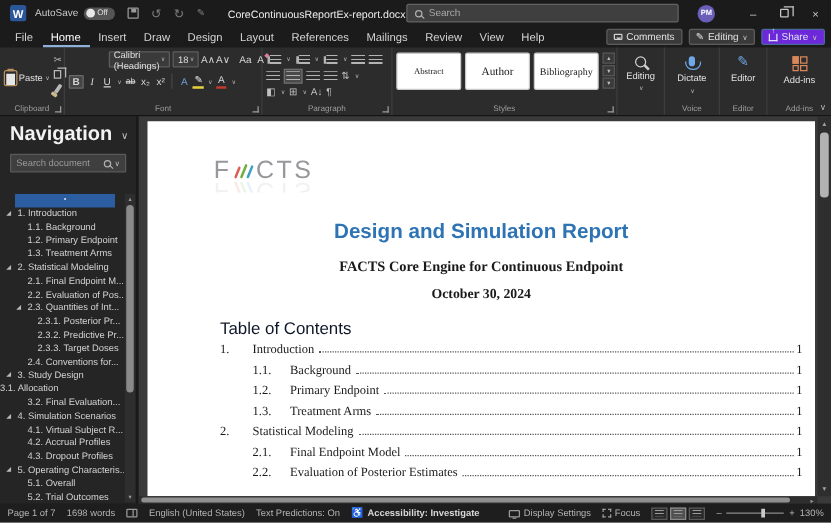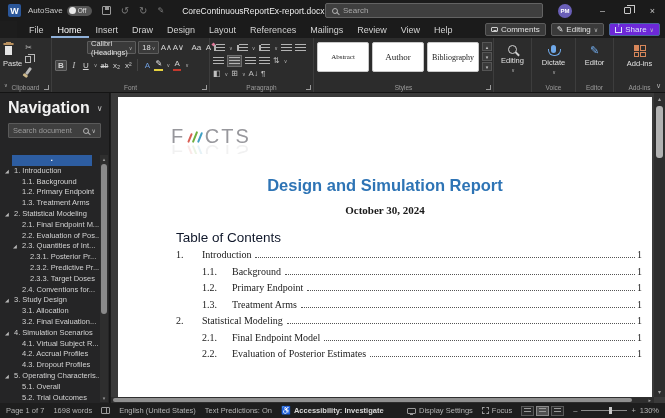--- a/index.html
+++ b/index.html
@@ -25,21 +25,21 @@
   .mag { width:6px; height:6px; border:1px solid #b0b0b0; border-radius:50%; position:relative; display:inline-block; flex:none; }
   .mag::after { content:""; position:absolute; width:4px; height:1px; background:#b0b0b0; right:-3px; bottom:-1px; transform:rotate(45deg); }
   .tb-search .ph { font-size:8px; color:#a8a8a8; }
   .tb-right { position:absolute; right:0; top:0; height:21px; display:flex; align-items:center; }
   .avatar { width:14px; height:14px; border-radius:50%; background:#6a5fb8; color:#fff; font-size:6px; font-weight:bold; display:flex; align-items:center; justify-content:center; margin-right:18px; }
   .winctl { width:25px; height:21px; display:flex; align-items:center; justify-content:center; font-size:9px; color:#c8c8c8; }
   .rs { width:7px; height:7px; border:1px solid #c8c8c8; border-radius:1px; position:relative; display:inline-block; }
   .rs::before { content:""; position:absolute; top:-3px; left:2px; width:7px; height:7px; border:1px solid #c8c8c8; border-left:none; border-bottom:none; }
 
   
-  #menubar { position:absolute; top:21px; left:17px; right:0; height:17px; background:#1b1b1b; display:flex; align-items:center; padding:0 5px; }
+  #menubar { position:absolute; top:21px; left:0; right:0; height:17px; background:#1b1b1b; display:flex; align-items:center; padding:0 5px; }
   #menu-tabs { display:flex; height:100%; align-items:center; }
   .mtab { font-size:9px; color:#d2d2d2; padding:0 7px; height:100%; display:flex; align-items:center; }
   .mtab.active { color:#ffffff; box-shadow: inset 0 -2px 0 #8fb0d8; }
   .mb-right { margin-left:auto; display:flex; gap:5px; align-items:center; }
   .mb-btn { height:13px; background:#3a3a3a; border:1px solid #5c5c5c; border-radius:2px; display:flex; align-items:center; gap:3px; padding:0 5px; font-size:8px; color:#e2e2e2; }
   .mb-btn.share { background:#6d28d9; border-color:#49689c; color:#dce7f8; }
   .cm-ic { width:7px; height:5px; border:1px solid #cfcfcf; border-radius:1px; position:relative; display:inline-block; }
   .cm-ic::after { content:""; position:absolute; left:1px; bottom:-3px; border:2px solid transparent; border-top-color:#cfcfcf; }
   .pen-ic { font-size:8px; color:#e2e2e2; }
   .share-ic { width:7px; height:6px; border:1px solid #dce7f8; border-top:none; position:relative; display:inline-block; }
@@ -49,21 +49,21 @@
   #ribbon { position:absolute; top:38px; left:0; right:0; height:55px; background:#2c2c2c; border-bottom:1px solid #141414; display:flex; }
   .rgroup { position:relative; border-right:1px solid #3d3d3d; padding:3px 3px 11px 3px; flex:none; }
   .rg-label { position:absolute; bottom:1px; left:0; right:0; text-align:center; font-size:6.5px; color:#9c9c9c; }
   .rg-launcher { position:absolute; bottom:2px; right:2px; width:5px; height:5px; border-right:1px solid #9c9c9c; border-bottom:1px solid #9c9c9c; }
   .rbtn { font-size:8px; color:#d4d4d4; display:inline-flex; align-items:center; justify-content:center; min-width:10px; height:11px; }
   .chev2 { font-size:5px; color:#b0b0b0; margin-left:1px; }
   .vsep { width:1px; background:#444; height:12px; margin:0 2px; align-self:center; }
 
   
   .g-clip { width:52px; display:flex; gap:3px; }
-  .paste-big { display:flex; flex-direction:column; align-items:flex-start; gap:14px; padding-top:2px; }
+  .paste-big { display:flex; flex-direction:row; align-items:center; gap:1px; padding-top:2px; }
   .clipb { width:11px; height:13px; border:1px solid #b9915f; border-radius:2px; position:relative; }
   .clipb::before { content:""; position:absolute; top:-2px; left:2px; width:5px; height:2px; background:#b9915f; }
   .clipb::after { content:""; position:absolute; top:2px; left:1px; width:7px; height:9px; background:#e6e6e6; }
   .paste-lbl { font-size:7.5px; color:#e0e0e0; }
   .clip-col { display:flex; flex-direction:column; gap:4px; padding-top:3px; }
   .sciss { font-size:8px; color:#b8b8b8; line-height:8px; }
   .copy-ic { width:6px; height:7px; border:1px solid #b8b8b8; position:relative; display:inline-block; }
   .copy-ic::before { content:""; position:absolute; top:-3px; left:2px; width:6px; height:7px; border:1px solid #b8b8b8; border-left:none; border-bottom:none; }
   .brush-ic { width:3px; height:8px; background:#b8b8b8; transform:rotate(35deg); border-radius:1px; position:relative; display:inline-block; margin-left:2px; }
   .brush-ic::after { content:""; position:absolute; bottom:-3px; left:-1px; width:5px; height:3px; background:#cdb88a; border-radius:1px; }
@@ -425,21 +425,21 @@
       <div class="nav-row" style="padding-left: 22px;"><span class="nav-label">1.3. Treatment Arms</span></div>
       <div class="nav-row" style="padding-left: 14px;"><span class="tri" style="left: 5px;">◢</span><span class="nav-label">2. Statistical Modeling</span></div>
       <div class="nav-row" style="padding-left: 22px;"><span class="nav-label">2.1. Final Endpoint M...</span></div>
       <div class="nav-row" style="padding-left: 22px;"><span class="nav-label">2.2. Evaluation of Pos...</span></div>
       <div class="nav-row" style="padding-left: 22px;"><span class="tri" style="left: 13px;">◢</span><span class="nav-label">2.3. Quantities of Int...</span></div>
       <div class="nav-row" style="padding-left: 30px;"><span class="nav-label">2.3.1. Posterior Pr...</span></div>
       <div class="nav-row" style="padding-left: 30px;"><span class="nav-label">2.3.2. Predictive Pr...</span></div>
       <div class="nav-row" style="padding-left: 30px;"><span class="nav-label">2.3.3. Target Doses</span></div>
       <div class="nav-row" style="padding-left: 22px;"><span class="nav-label">2.4. Conventions for...</span></div>
       <div class="nav-row" style="padding-left: 14px;"><span class="tri" style="left: 5px;">◢</span><span class="nav-label">3. Study Design</span></div>
-      <div class="nav-row" style="padding-left: 22px;"><span class="nav-label">3.1. Allocation</span></div>
+      <div class="nav-row" style=""><span class="nav-label">3.1. Allocation</span></div>
       <div class="nav-row" style="padding-left: 22px;"><span class="nav-label">3.2. Final Evaluation...</span></div>
       <div class="nav-row" style="padding-left: 14px;"><span class="tri" style="left: 5px;">◢</span><span class="nav-label">4. Simulation Scenarios</span></div>
       <div class="nav-row" style="padding-left: 22px;"><span class="nav-label">4.1. Virtual Subject R...</span></div>
       <div class="nav-row" style="padding-left: 22px;"><span class="nav-label">4.2. Accrual Profiles</span></div>
       <div class="nav-row" style="padding-left: 22px;"><span class="nav-label">4.3. Dropout Profiles</span></div>
       <div class="nav-row" style="padding-left: 14px;"><span class="tri" style="left: 5px;">◢</span><span class="nav-label">5. Operating Characteris...</span></div>
       <div class="nav-row" style="padding-left: 22px;"><span class="nav-label">5.1. Overall</span></div>
       <div class="nav-row" style="padding-left: 22px;"><span class="nav-label">5.2. Trial Outcomes</span></div>
     </div>
   <div class="nav-scroll">
@@ -463,20 +463,21 @@
     <div class="logo reflect">
       <span class="lf">F</span>
       <span class="amark">
           <i class="b1"></i>
           <i class="b2"></i>
           <i class="b3"></i>
         </span>
       <span class="lf">CTS</span>
     </div>
     <div class="doc-h-title">Design and Simulation Report</div>
+    <div class="doc-sub">FACTS Core Engine for Continuous Endpoint</div>
     <div class="doc-date">October 30, 2024</div>
     <div class="toc-title">Table of Contents</div>
     <div id="toc-list">
         <div class="toc-row lvl1">
           <span class="toc-num">1.</span>
           <span class="toc-label">Introduction</span>
           <span class="leader"></span>
           <span class="toc-page">1</span>
         </div>
         <div class="toc-row lvl2">

